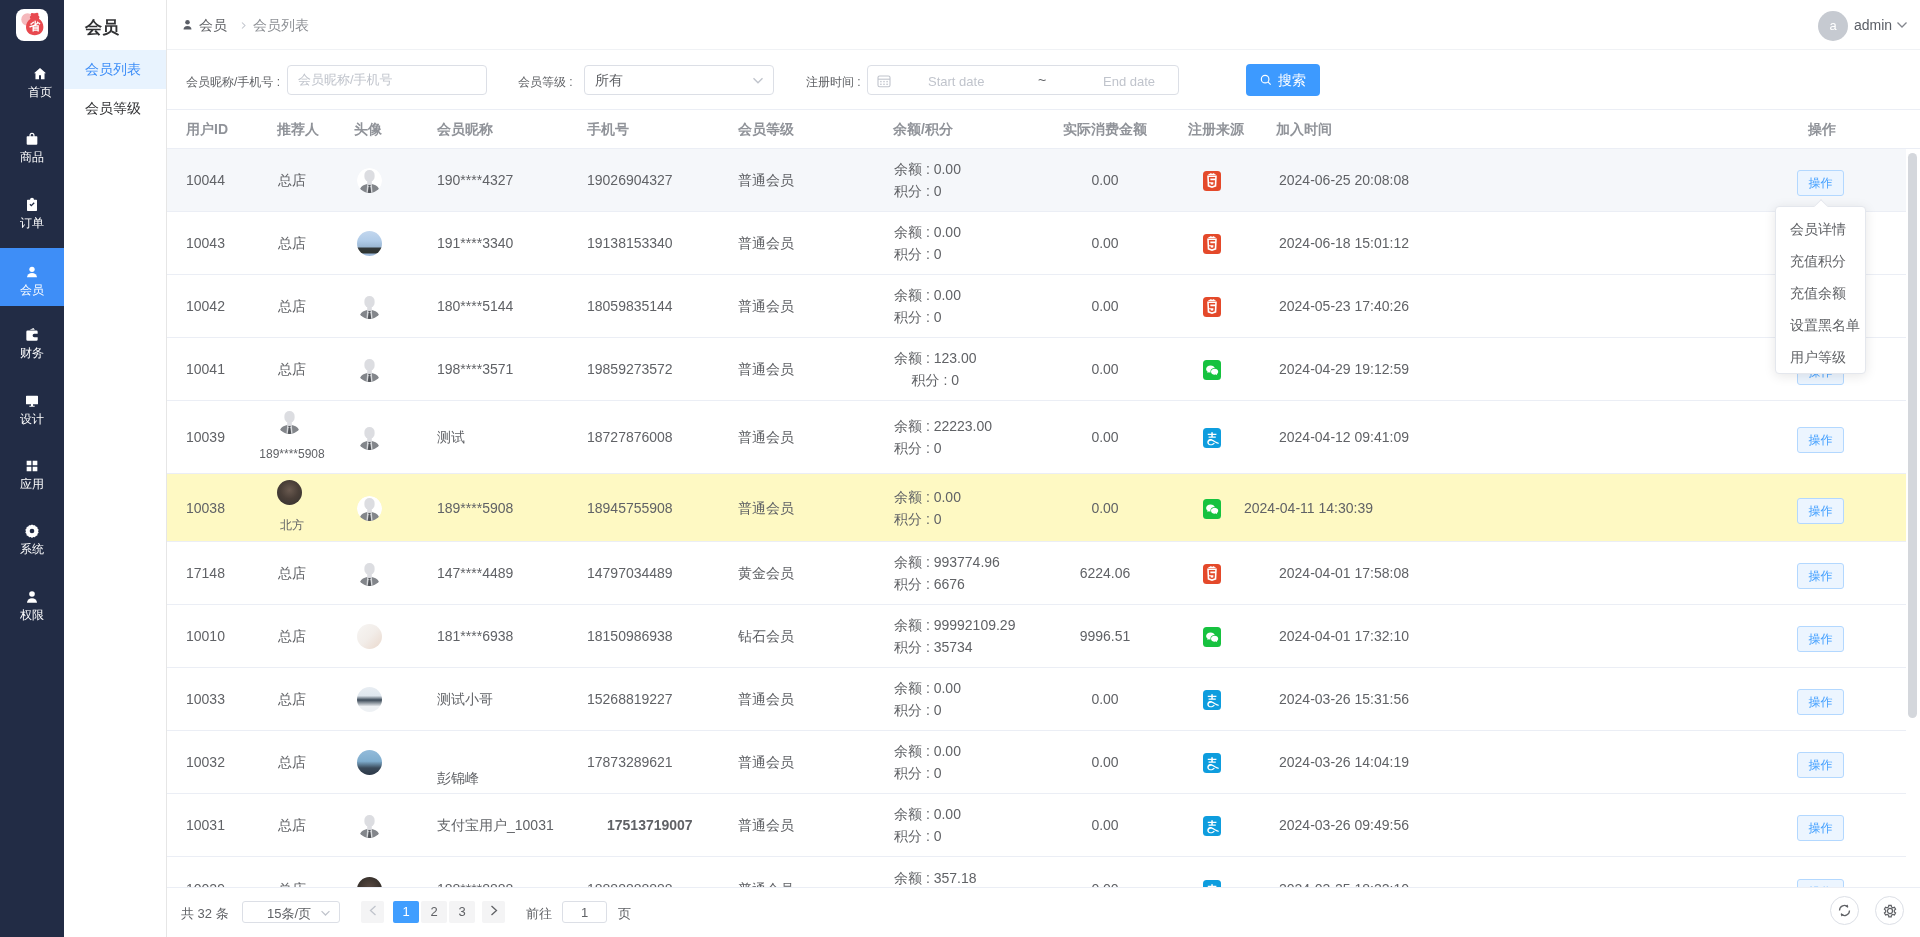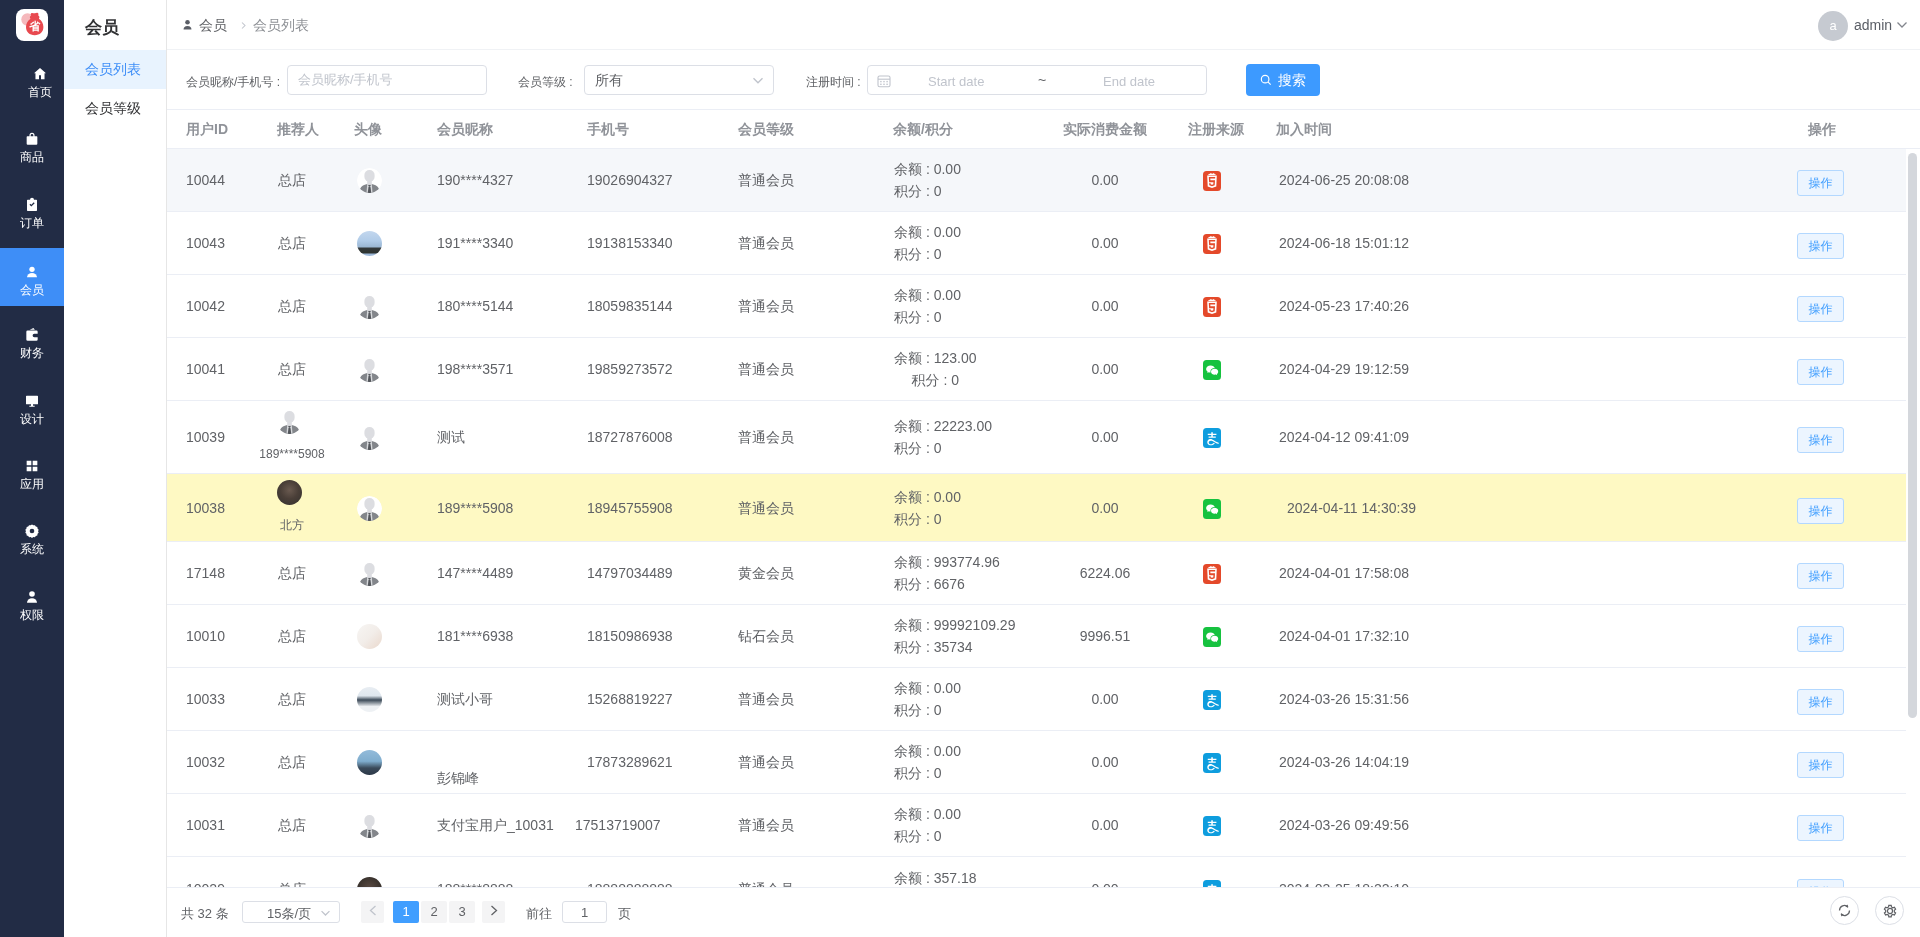--- a/index.html
+++ b/index.html
@@ -134,21 +134,21 @@
   <div id="filter">
     <span class="flabel" style="left:19px;">会员昵称/手机号 :</span>
     <div class="fbox" style="left:120px;width:200px;line-height:28px;color:#c0c4cc;padding-left:10px;font-size:13px;">会员昵称/手机号</div>
     <span class="flabel" style="left:351px;">会员等级 :</span>
     <div class="fbox" style="left:417px;width:190px;line-height:28px;color:#606266;padding-left:10px;">所有
       <svg class="abs" style="right:9px;top:11px;" width="12" height="8" viewBox="0 0 24 16">
           <path d="M3 2.5 l9 9 l9 -9" stroke="#c0c4cc" stroke-width="2.8" fill="none"></path>
         </svg>
     </div>
     <span class="flabel" style="left:639px;">注册时间 :</span>
-    <div class="fbox" style="left:700px;width:340px;">
+    <div class="fbox" style="left:700px;width:312px;">
       <svg class="abs" style="left:9px;top:8px;" width="14" height="14" viewBox="0 0 14 14">
           <rect x="1" y="2" width="12" height="10.8" rx="1.6" stroke="#c0c4cc" stroke-width="1.1" fill="none"></rect>
           <path d="M1 5.2 h12" stroke="#c0c4cc" stroke-width="1.1"></path>
           <g fill="#c0c4cc">
             <rect x="3.2" y="6.9" width="1.4" height="1.4"></rect>
             <rect x="6.3" y="6.9" width="1.4" height="1.4"></rect>
             <rect x="9.4" y="6.9" width="1.4" height="1.4"></rect>
             <rect x="3.2" y="9.6" width="1.4" height="1.4"></rect>
             <rect x="6.3" y="9.6" width="1.4" height="1.4"></rect>
             <rect x="9.4" y="9.6" width="1.4" height="1.4"></rect>
@@ -318,21 +318,21 @@
               <rect x="7.4" y="2" width="10.2" height="11.8" rx="5" fill="#dcdde1"></rect>
             </svg></div>
           <span class="cell" style="left:270px;top:24px;">189****5908</span>
           <span class="cell" style="left:420px;top:24px;">18945755908</span>
           <span class="cell" style="left:571px;top:24px;">普通会员</span>
           <div class="bal" style="top:12px;">余额 : 0.00<br>积分 : 0</div>
           <span class="spend" style="top:24px;">0.00</span>
           <div class="srcicon" style="background:#16c23f;top:25px;"><svg width="18" height="20" viewBox="0 0 18 20">
               <path d="M7.6 5.4 c-2.5 0 -4.5 1.6 -4.5 3.6 c0 1.1 .6 2.1 1.6 2.8 l-.4 1.3 l1.5 -.8 c.4 .1 .9 .2 1.4 .2 c.14 0 .28 0 .42 -.01 c-.1 -.3 -.15 -.63 -.15 -.97 c0 -1.9 1.8 -3.4 4 -3.4 c.14 0 .27 0 .4 .02 c-.4 -1.6 -2.1 -2.74 -4.27 -2.74 Z M11.7 8.7 c-2 0 -3.7 1.3 -3.7 3 c0 1.7 1.7 3 3.7 3 c.4 0 .8 -.06 1.2 -.16 l1.3 .66 l-.36 -1.1 c.8 -.55 1.36 -1.4 1.36 -2.4 c0 -1.7 -1.6 -3 -3.5 -3 Z" fill="#fff"></path>
             </svg></div>
-          <span class="cell" style="left:1120px;top:24px;">2024-04-11 14:30:39</span>
+          <span class="cell" style="left:1077px;top:24px;">2024-04-11 14:30:39</span>
           <div class="opbtn" style="top:24px;">操作</div>
         </div>
     <div class="row" style="top:542px;height:63px;background:#fff;">
           <span class="cell" style="left:19px;top:21px;">17148</span>
           <span class="cell ref" style="left:63px;top:21px;">总店</span>
           <div class="avatar" style="left:190px;top:19px;"><svg width="25" height="25" viewBox="0 0 25 25">
               <circle cx="12.5" cy="12.5" r="12.5" fill="#ffffff"></circle>
               <path d="M2.4 21.9 C4.4 17.3 8 15.9 12.5 15.9 C17 15.9 20.6 17.3 22.6 21.9 A12.5 12.5 0 0 1 2.4 21.9 Z" fill="#83868b"></path>
               <path d="M10.2 16 L12.5 18.5 L14.8 16 L15.5 24.9 L9.5 24.9 Z" fill="#d7d9dc"></path>
               <path d="M11.6 18.6 h1.8 l.9 6.3 h-3.6 Z" fill="#54575c"></path>
@@ -409,21 +409,21 @@
           <div class="avatar" style="left:190px;top:19px;"><svg width="25" height="25" viewBox="0 0 25 25">
               <circle cx="12.5" cy="12.5" r="12.5" fill="#ffffff"></circle>
               <path d="M2.4 21.9 C4.4 17.3 8 15.9 12.5 15.9 C17 15.9 20.6 17.3 22.6 21.9 A12.5 12.5 0 0 1 2.4 21.9 Z" fill="#83868b"></path>
               <path d="M10.2 16 L12.5 18.5 L14.8 16 L15.5 24.9 L9.5 24.9 Z" fill="#d7d9dc"></path>
               <path d="M11.6 18.6 h1.8 l.9 6.3 h-3.6 Z" fill="#54575c"></path>
               <path d="M12.5 18.8 l-1.6 -2 h3.2 Z" fill="#54575c"></path>
               <rect x="10.2" y="10.5" width="4.6" height="6.4" fill="#dcdde1"></rect>
               <rect x="7.4" y="2" width="10.2" height="11.8" rx="5" fill="#dcdde1"></rect>
             </svg></div>
           <span class="cell" style="left:270px;top:21px;">支付宝用户_10031</span>
-          <span class="cell" style="left:408px;top:21px;">17513719007</span>
+          <span class="cell" style="left:440px;top:21px;font-weight:bold;">17513719007</span>
           <span class="cell" style="left:571px;top:21px;">普通会员</span>
           <div class="bal" style="top:9px;">余额 : 0.00<br>积分 : 0</div>
           <span class="spend" style="top:21px;">0.00</span>
           <div class="srcicon" style="background:#0e9dde;top:22px;"><svg width="18" height="20" viewBox="0 0 20 22">
               <path d="M9.2 4.5 h1.7 v1.8 h4 v1.4 h-4 v1.6 h3.3 v1.3 h-8 v-1.3 h3 v-1.6 h-3.9 v-1.4 h3.9 Z M5.3 13.8 c1 -1.5 3.2 -2 4.9 -1.2 c1.2 .5 2.2 1.3 3.3 2 c1.2 .7 2.5 1.3 3.9 1.7 v1.4 c-1.8 -.4 -3.5 -1.2 -5 -2.2 c-.9 -.6 -1.8 -1.3 -2.9 -1.5 c-1 -.2 -2.2 .1 -2.8 1 c-.5 .7 -.4 1.7 .2 2.3 c.7 .7 1.8 .8 2.7 .6 c1 -.25 1.9 -.9 2.6 -1.6 l.9 .7 c-1.1 1.2 -2.6 2.1 -4.3 2.1 c-1.4 0 -2.9 -.5 -3.6 -1.8 c-.6 -1 -.6 -2.4 .1 -3.5 Z" fill="#fff"></path>
             </svg></div>
           <span class="cell" style="left:1112px;top:21px;">2024-03-26 09:49:56</span>
           <div class="opbtn" style="top:21px;">操作</div>
         </div>
     <div class="row" style="top:857px;height:65px;background:#fff;">
@@ -460,20 +460,28 @@
     <div class="pgbtn" style="left:226px;width:26px;background:#409eff;color:#fff;">1</div>
     <div class="pgbtn" style="left:254px;width:26px;">2</div>
     <div class="pgbtn" style="left:282px;width:26px;">3</div>
     <div class="pgbtn" style="left:315px;width:23px;"><svg width="8" height="11" viewBox="0 0 16 22">
           <path d="M3 2 l10 9 L3 20" stroke="#606266" stroke-width="2.6" fill="none"></path>
         </svg></div>
     <span class="abs" style="left:359px;top:905px;font-size:13px;color:#606266;z-index:13;">前往</span>
     <div class="abs" style="left:395px;top:901px;width:45px;height:22px;border:1px solid #dcdfe6;border-radius:3px;z-index:13;background:#fff;text-align:center;line-height:22px;font-size:13px;color:#606266;">1</div>
     <span class="abs" style="left:451px;top:905px;font-size:13px;color:#606266;z-index:13;">页</span>
   </div>
+  <div id="dropdown" class="abs" style="left:1608px;top:206px;width:91px;height:168px;background:#fff;border:1px solid #e4e7ed;border-radius:4px;box-shadow:0 2px 12px rgba(0,0,0,.1);z-index:20;padding-top:6px;">
+    <div class="dd-arrow"></div>
+    <div class="dd-item">会员详情</div>
+    <div class="dd-item">充值积分</div>
+    <div class="dd-item">充值余额</div>
+    <div class="dd-item">设置黑名单</div>
+    <div class="dd-item">用户等级</div>
+  </div>
   <div class="abs" style="left:1741px;top:153px;width:9px;height:565px;background:#d4d7dc;border-radius:5px;z-index:15;"></div>
   <div class="circ" style="left:1663px;top:896px;">
     <svg width="15" height="15" viewBox="0 0 24 24">
         <path fill="none" stroke="#606266" stroke-width="2" d="M20 12 a8 8 0 0 1 -13.6 5.7 M4 12 a8 8 0 0 1 13.6 -5.7"></path>
         <path fill="#606266" d="M17.2 2.5 l.6 5 l-4.6 -2 Z M6.8 21.5 l-.6 -5 l4.6 2 Z"></path>
       </svg>
   </div>
   <div class="circ" style="left:1708px;top:896px;">
     <svg width="16" height="16" viewBox="0 0 24 24">
         <path fill="none" stroke="#606266" stroke-width="1.8" d="M12 8.2 a3.8 3.8 0 1 0 0 7.6 a3.8 3.8 0 0 0 0 -7.6 Z M10.2 3.5 h3.6 l.4 2.4 l2.1 1.2 l2.3 -.9 l1.8 3.1 l-1.9 1.6 v2.4 l1.9 1.6 l-1.8 3.1 l-2.3 -.9 l-2.1 1.2 l-.4 2.4 h-3.6 l-.4 -2.4 l-2.1 -1.2 l-2.3 .9 l-1.8 -3.1 l1.9 -1.6 v-2.4 l-1.9 -1.6 l1.8 -3.1 l2.3 .9 l2.1 -1.2 Z"></path>

